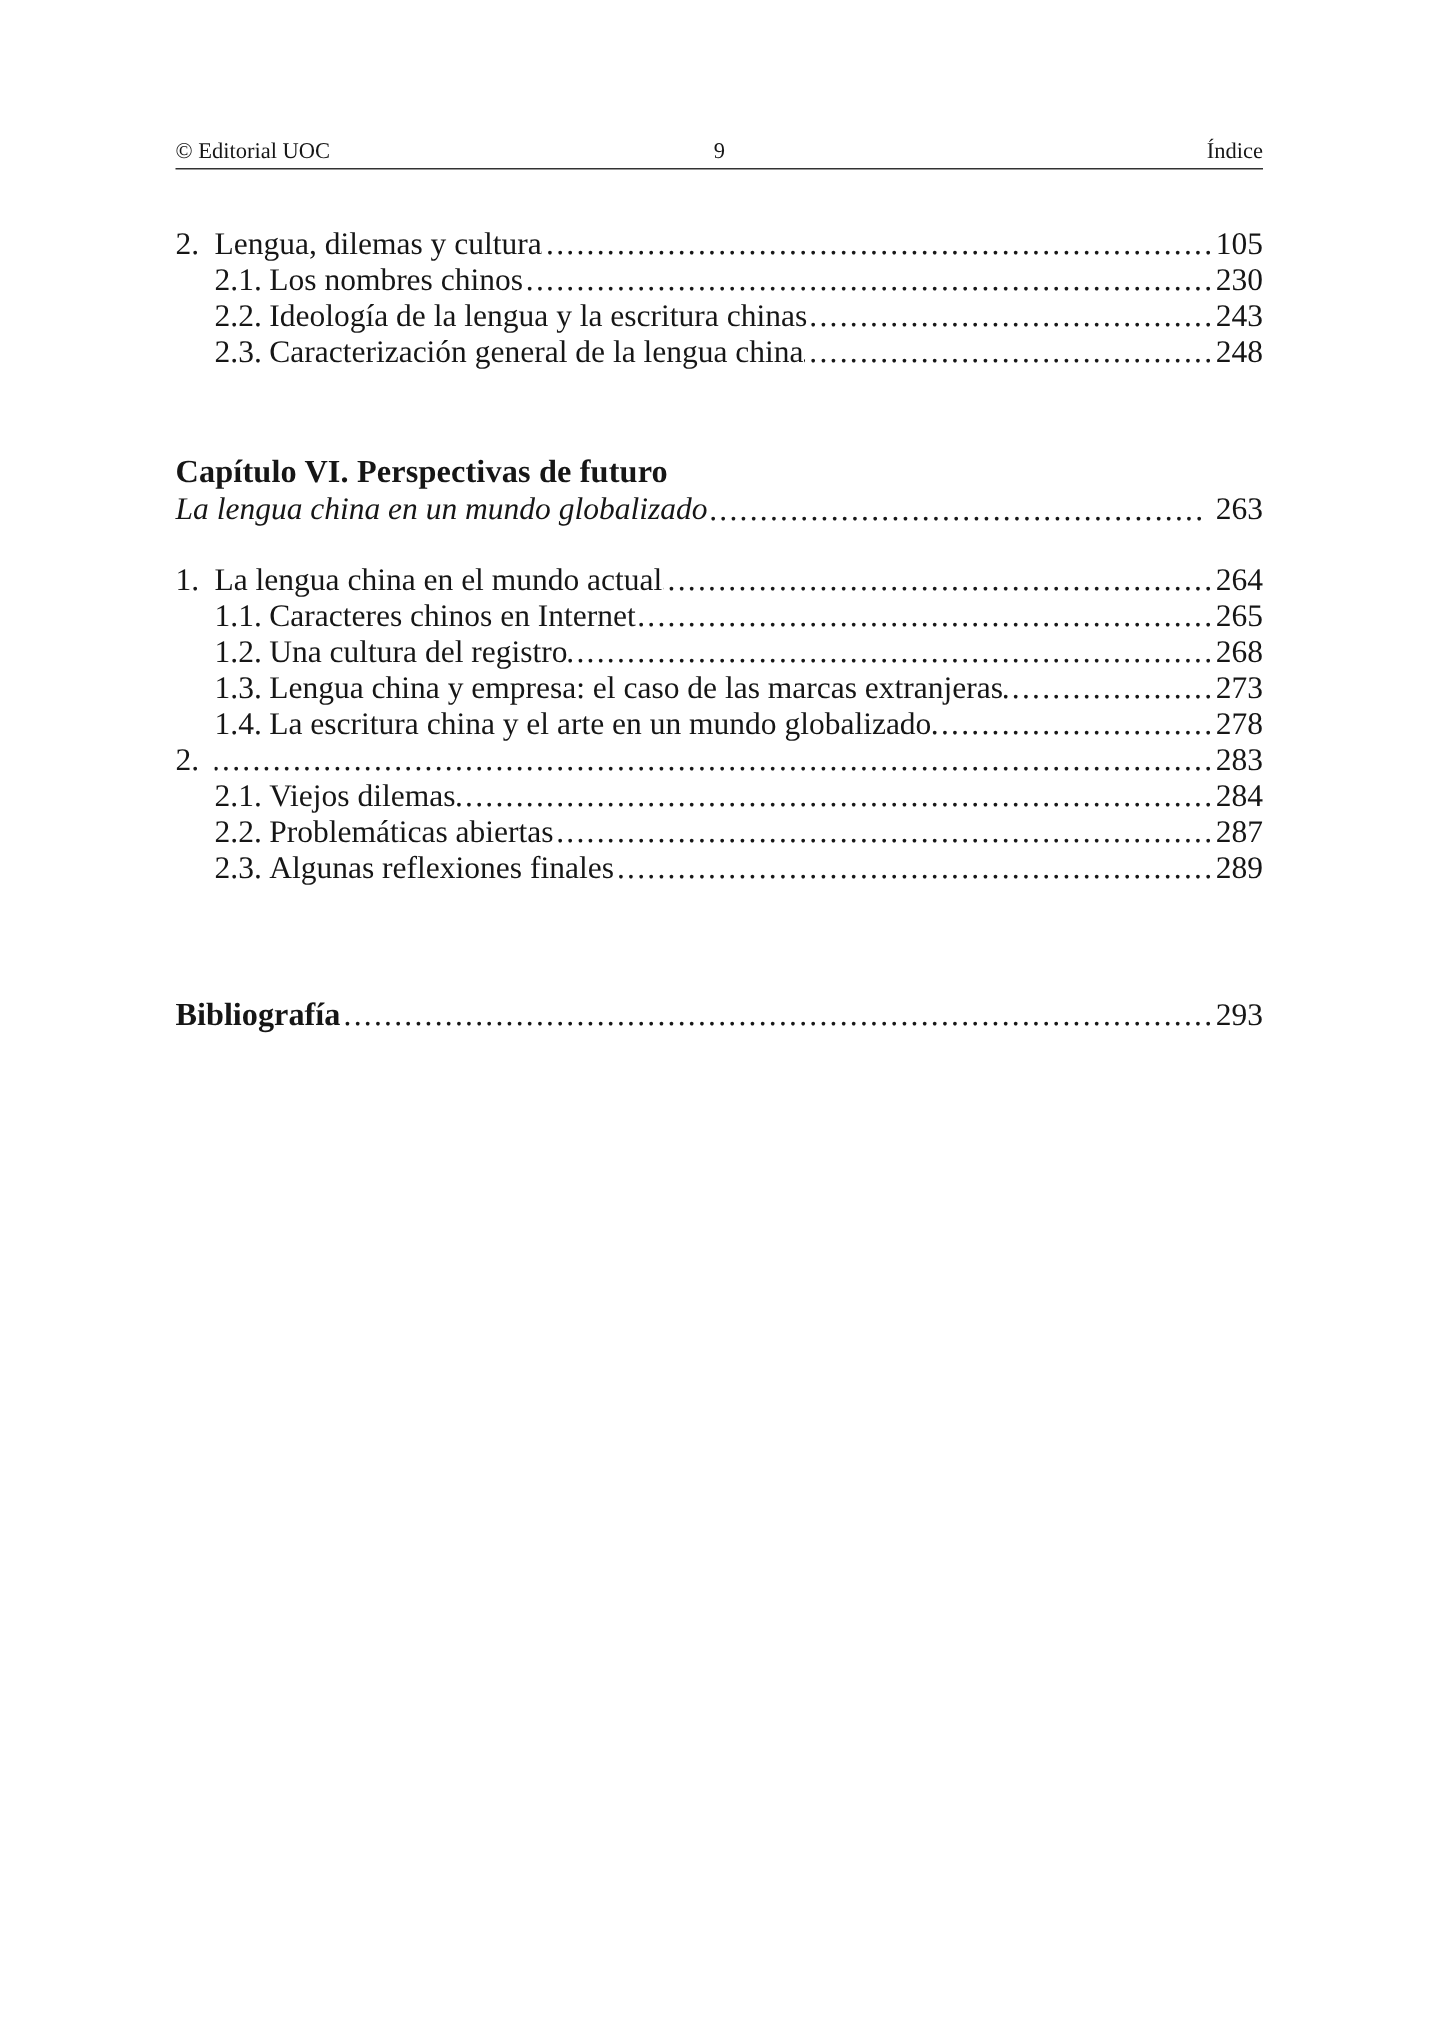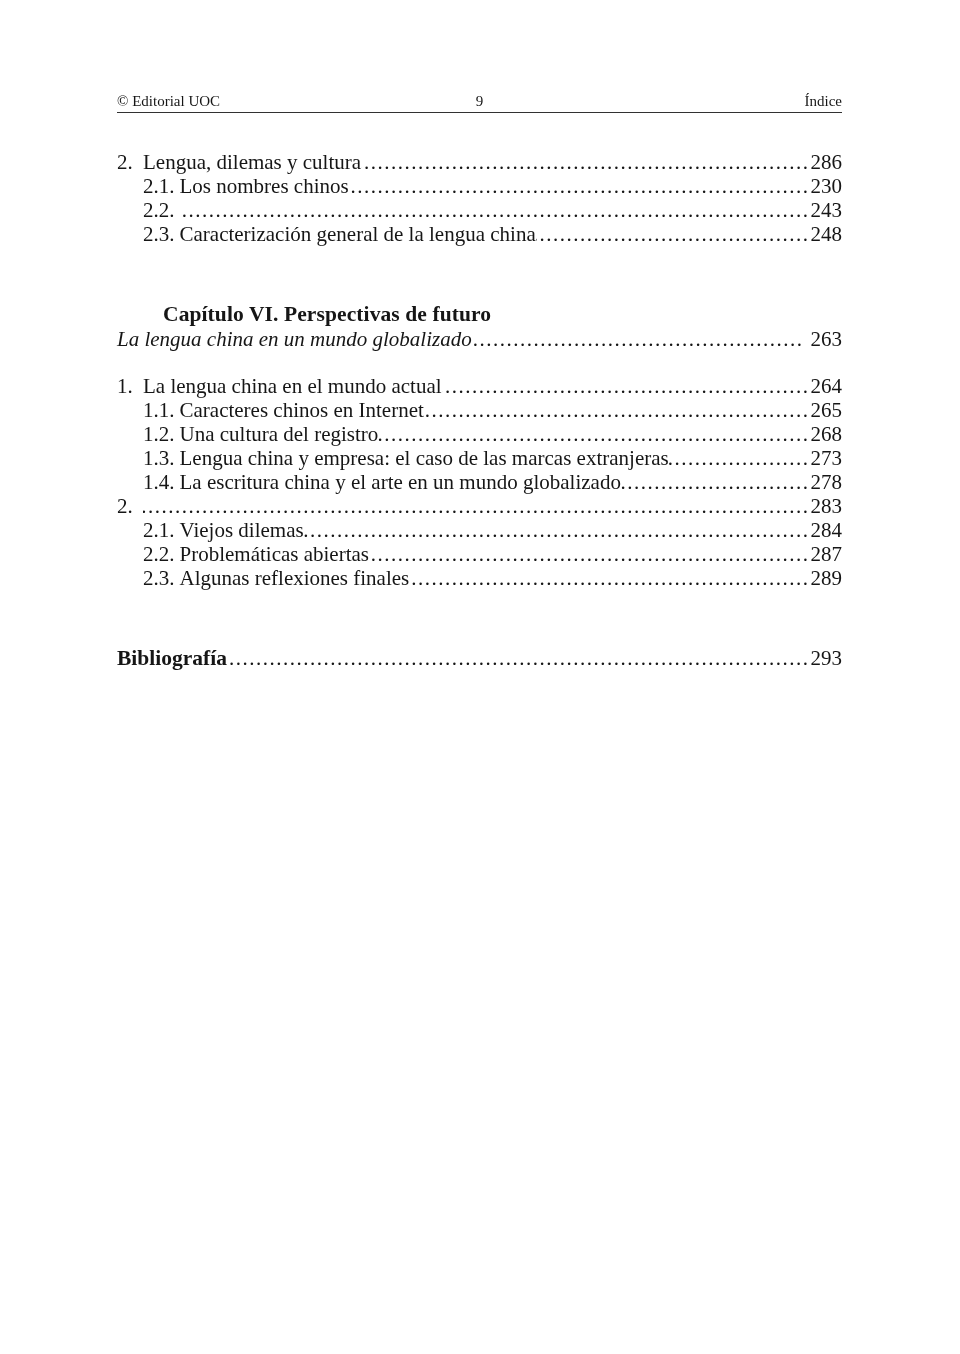--- a/index.html
+++ b/index.html
@@ -40,53 +40,54 @@
     white-space: nowrap;
     direction: rtl;
     letter-spacing: 1.5px;
     padding-left: 5px;
   }
   .pagenum { flex: 0 0 auto; padding-left: 1px; }
   .pagenum.gap { padding-left: 7px; }
 
   
   .chapter { top: 302px; font-size: 21px; line-height: 25px; }
-  .chapter-title { font-weight: 700; font-size: 21.5px; letter-spacing: 0.1px; margin-left: 46px; }
+  .chapter-title { font-weight: 700; font-size: 21.5px; letter-spacing: 0.1px; }
   .subtitle { font-style: italic; white-space: nowrap; }
 
   
-  .biblio { top: 646px; font-size: 21px; line-height: 24px; }
+  .biblio { top: 664px; font-size: 21px; line-height: 24px; }
   .biblio-title { font-weight: 700; font-size: 21.5px; white-space: nowrap; }
 </style>
 </head>
 <body>
 
 <div class="page">
 
   <header class="abs header">
     <span>© Editorial UOC</span>
     <span class="hdr-center">9</span>
     <span>Índice</span>
   </header>
 
   <section class="abs toc-block block1">
     <div class="row lvl1">
       <span class="num1">2.</span>
       <span class="title">Lengua, dilemas y cultura</span>
       <span class="leader">............................................................................................................................................</span>
-      <span class="pagenum">286</span>
+      <span class="pagenum">105</span>
     </div>
     <div class="row lvl2">
       <span class="num2">2.1.</span>
       <span class="title">Los nombres chinos</span>
       <span class="leader">............................................................................................................................................</span>
       <span class="pagenum">230</span>
     </div>
     <div class="row lvl2">
       <span class="num2">2.2.</span>
+      <span class="title">Ideología de la lengua y la escritura chinas</span>
       <span class="leader">............................................................................................................................................</span>
       <span class="pagenum">243</span>
     </div>
     <div class="row lvl2">
       <span class="num2">2.3.</span>
       <span class="title">Caracterización general de la lengua china</span>
       <span class="leader">............................................................................................................................................</span>
       <span class="pagenum">248</span>
     </div>
   </section>

